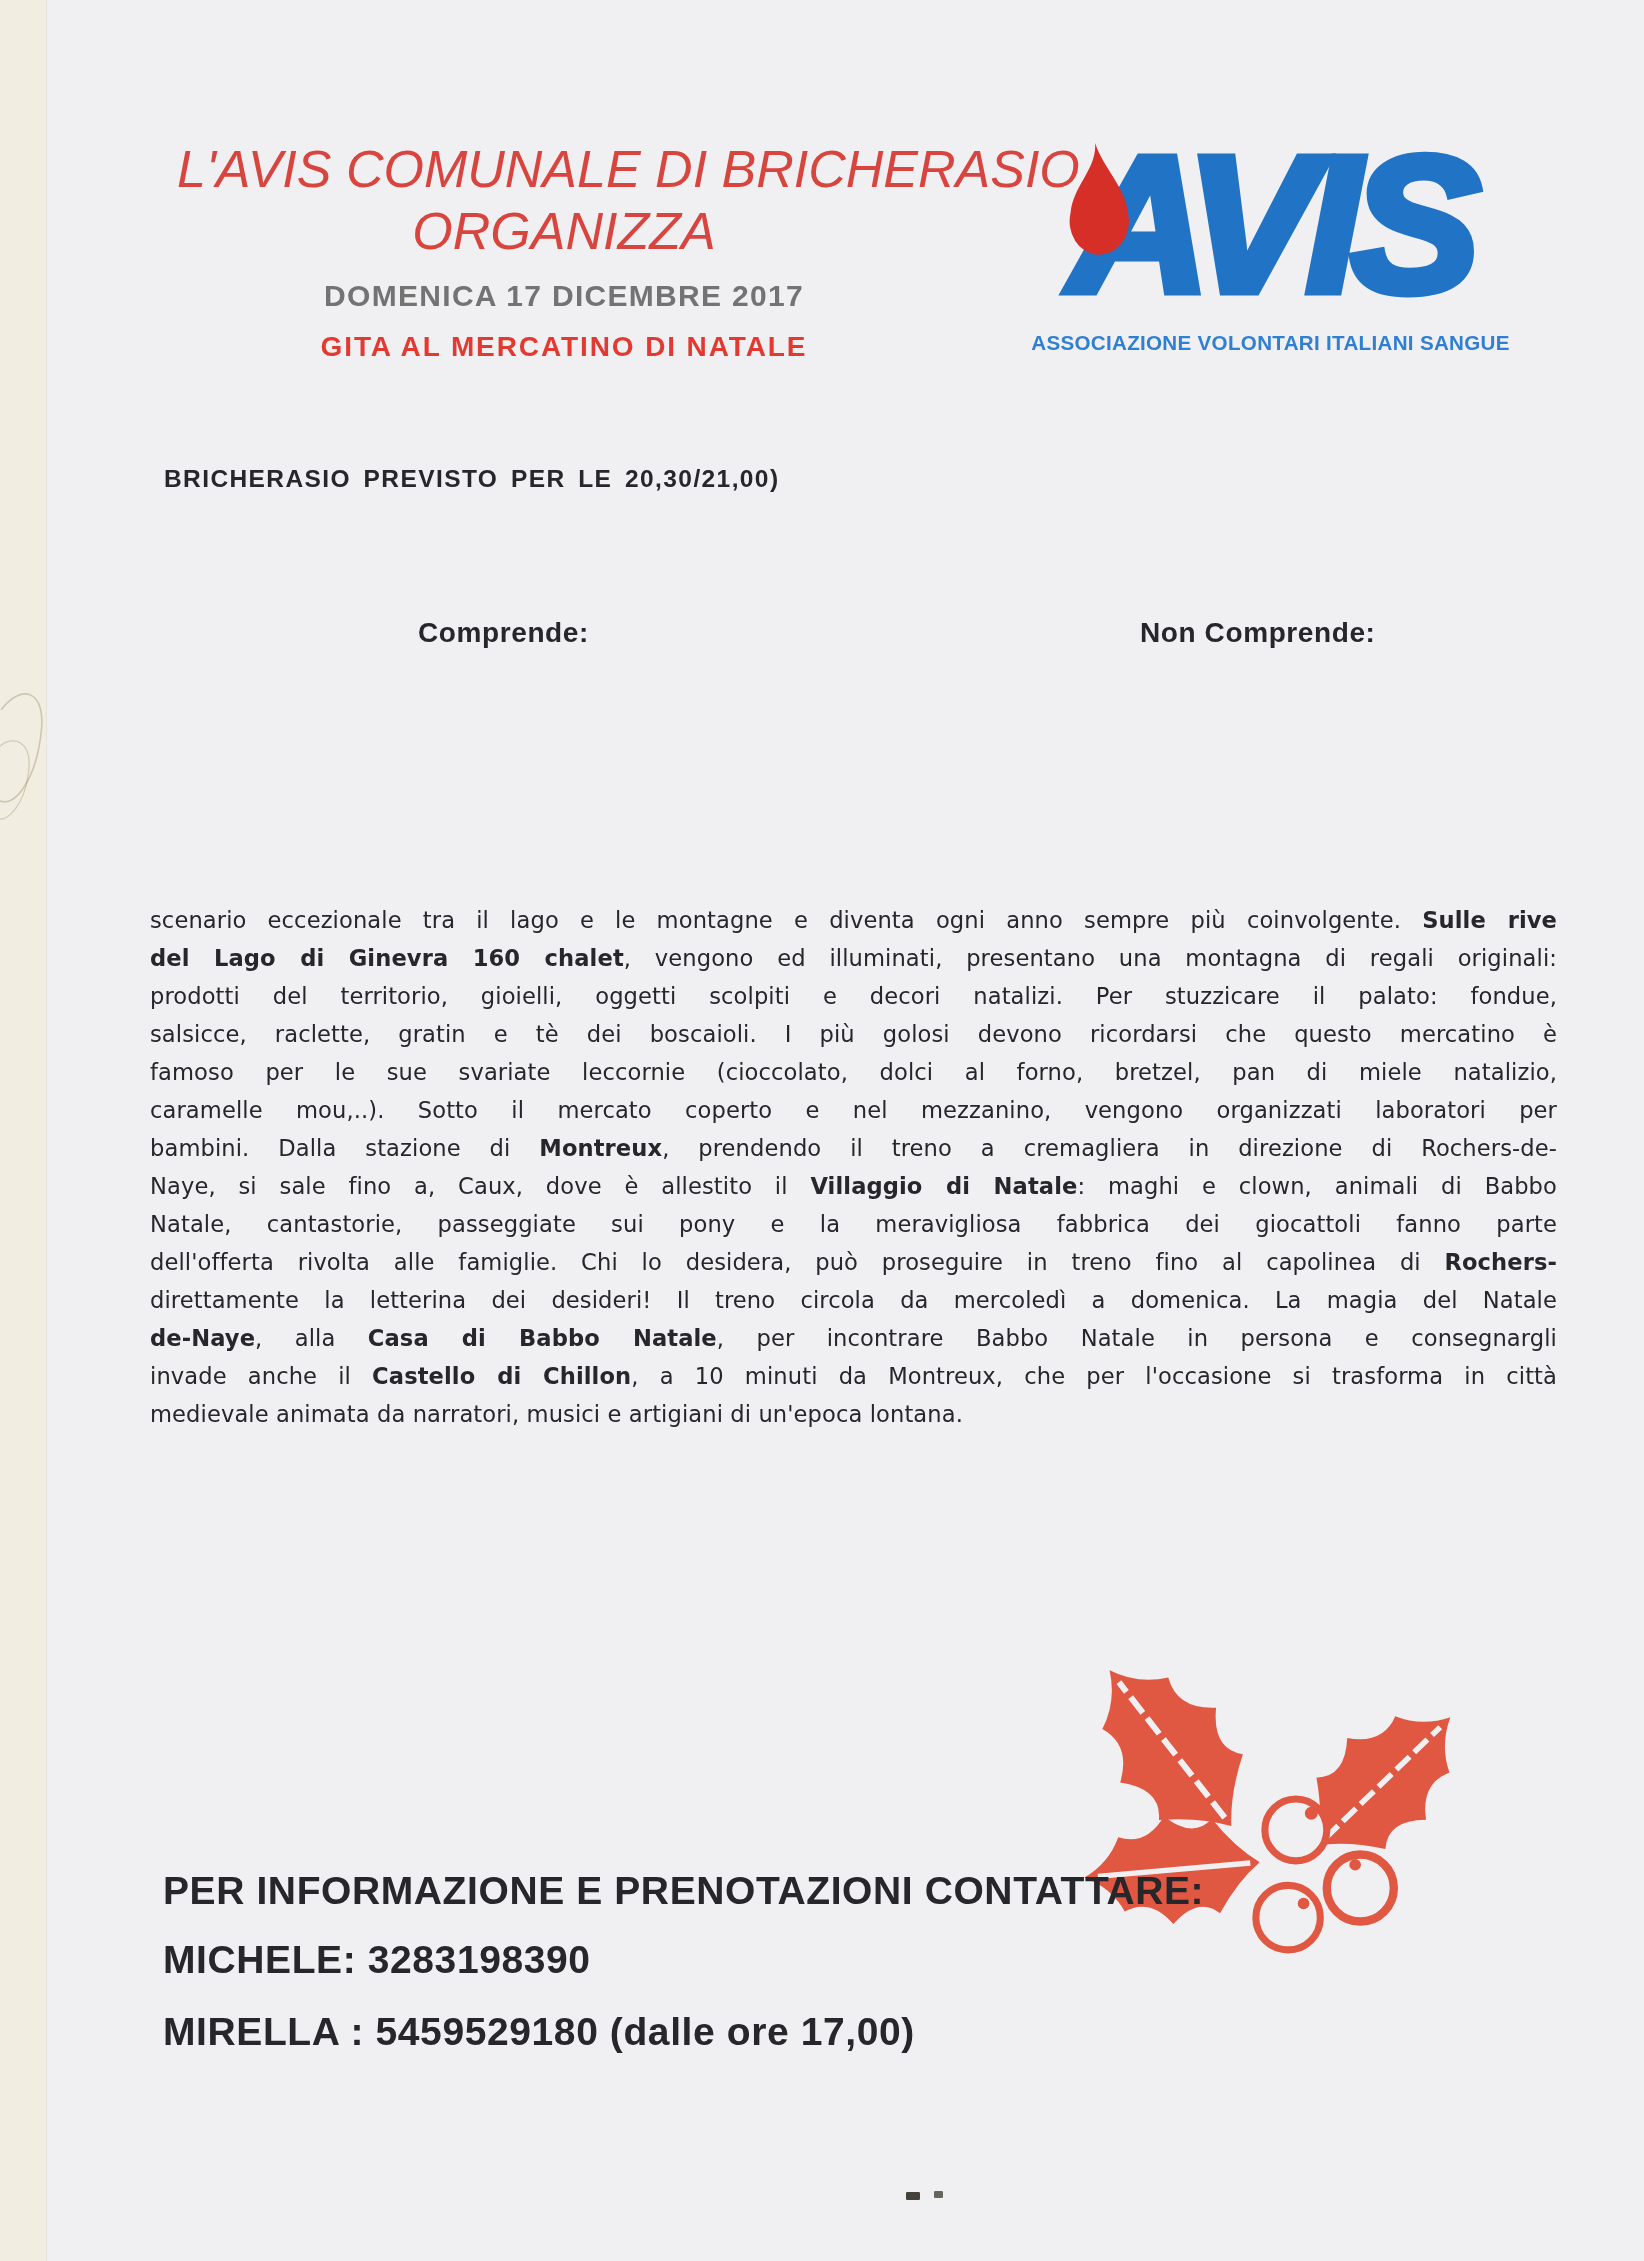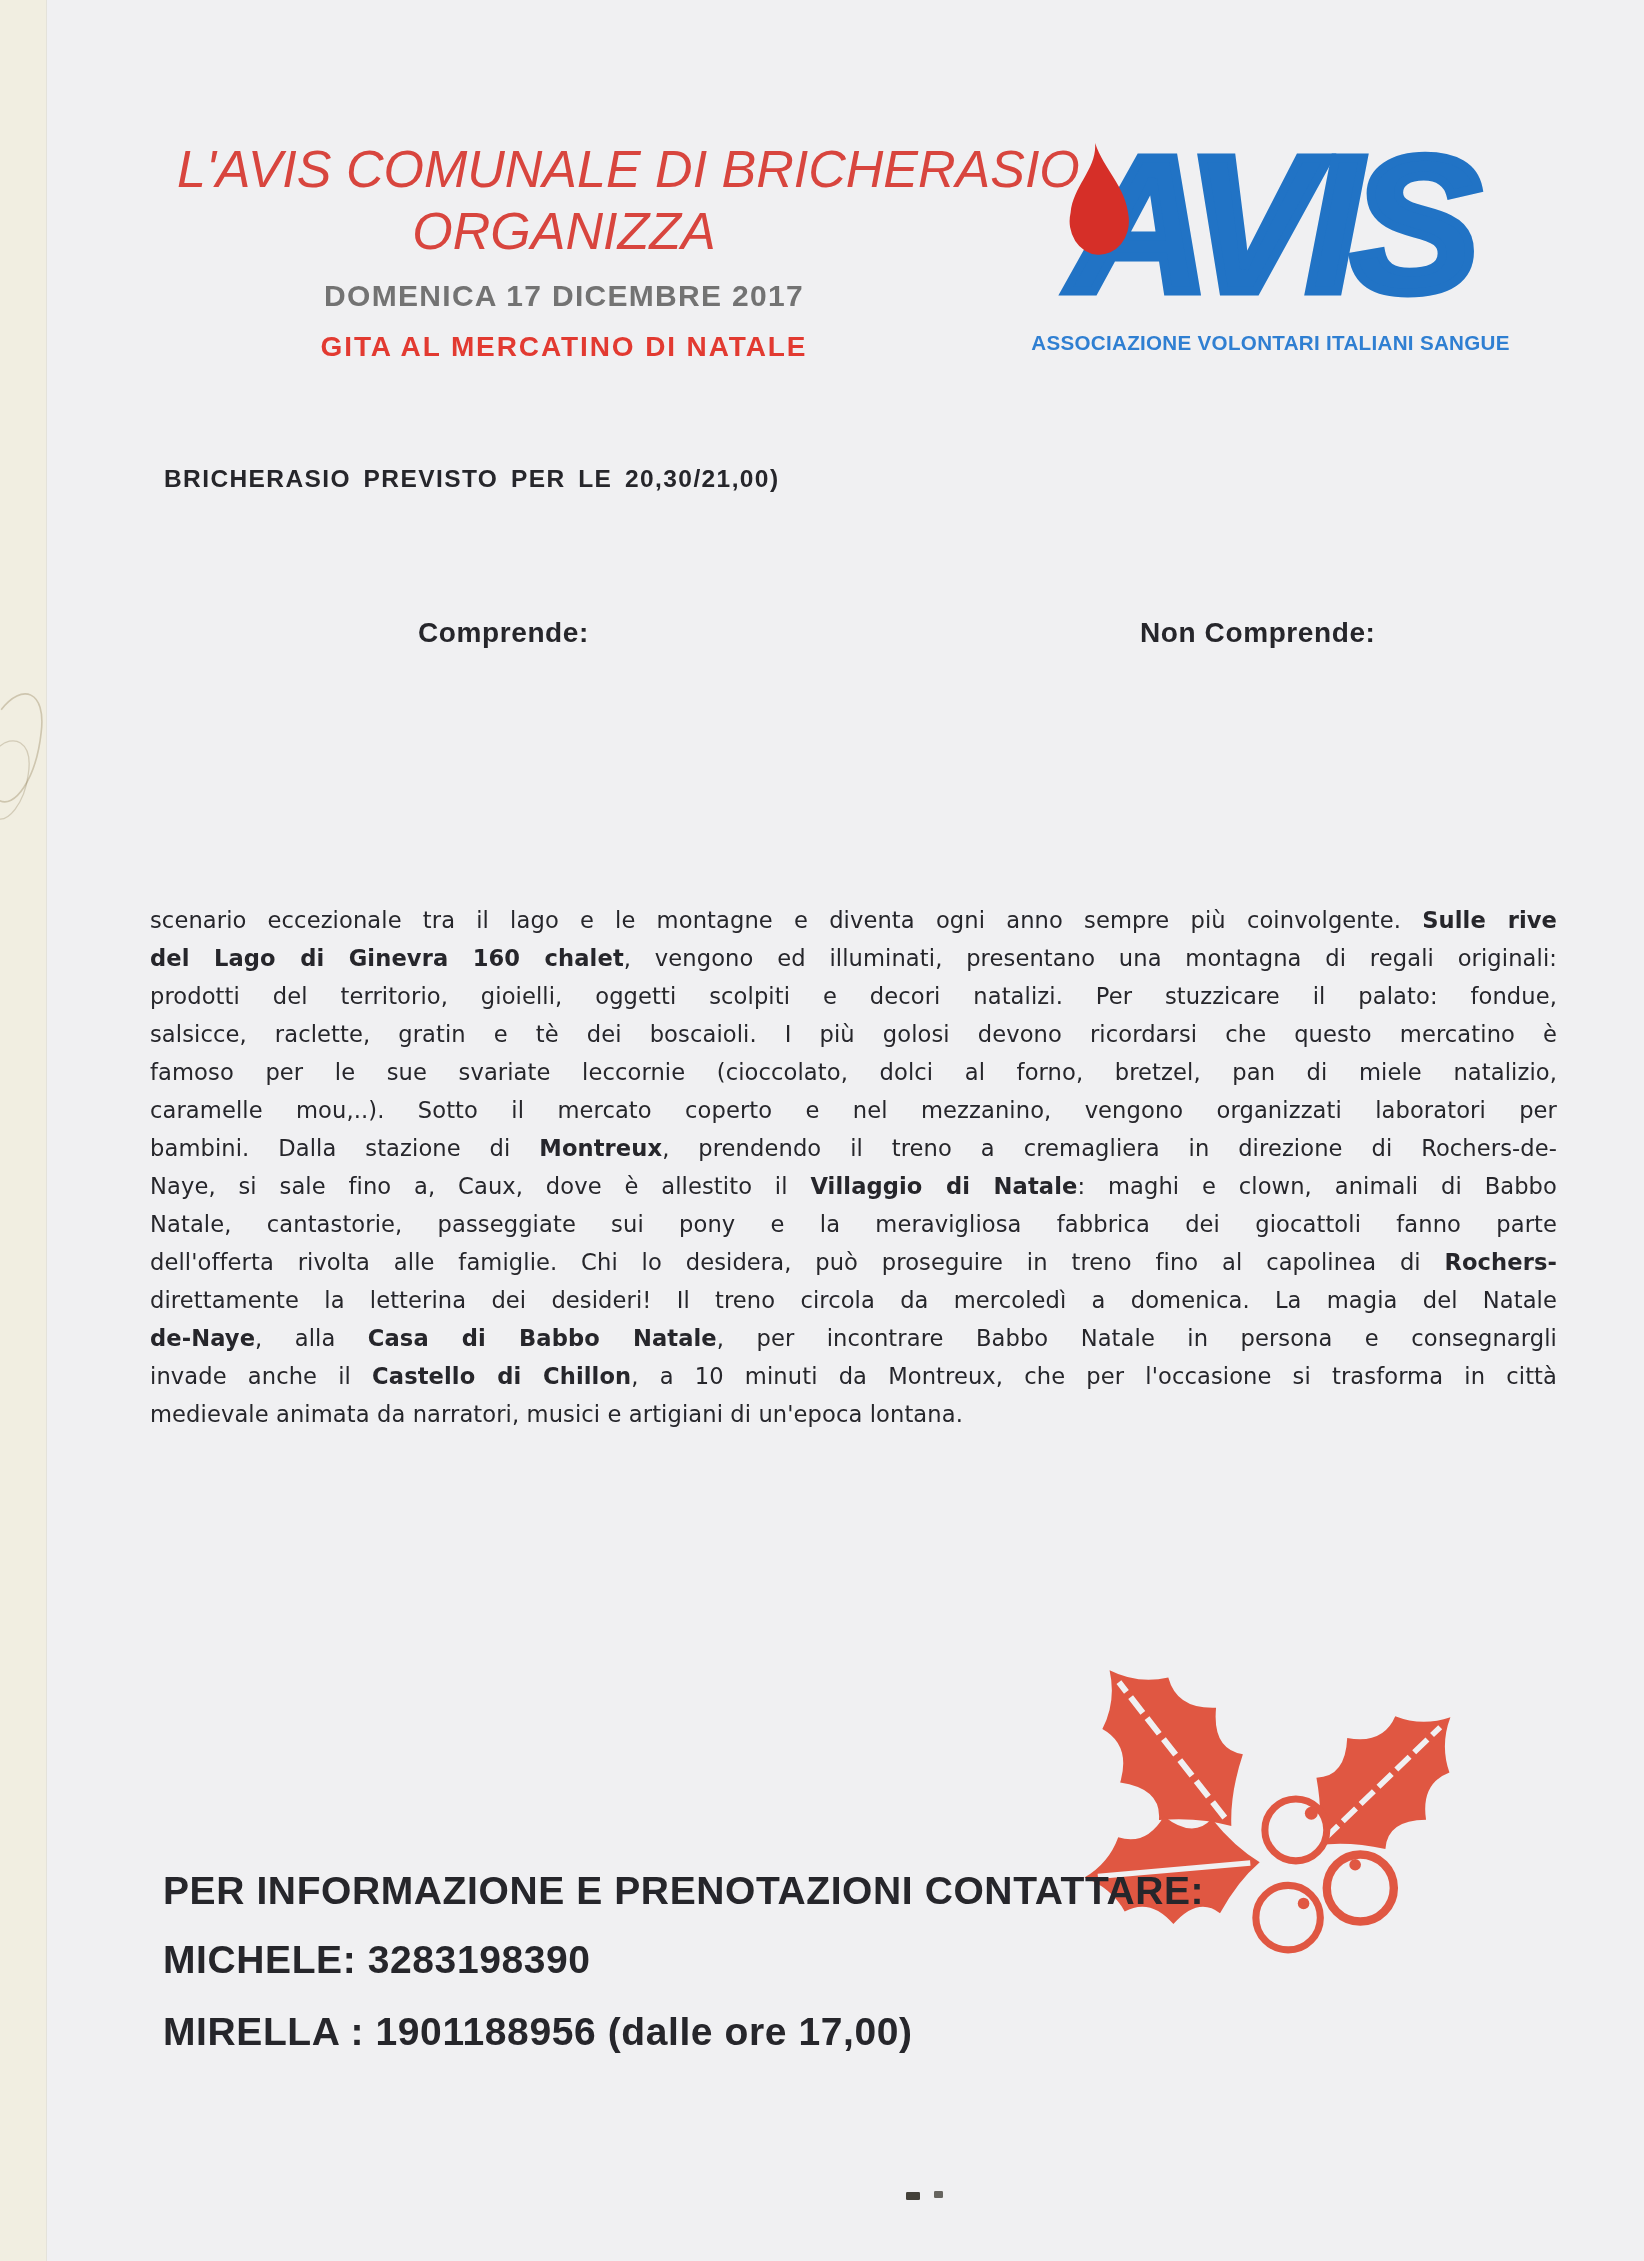--- a/index.html
+++ b/index.html
@@ -126,19 +126,19 @@
         <circle cx="458" cy="428" r="52" fill="#f0f0f2" stroke="#e05742" stroke-width="13"></circle>
         <circle cx="450" cy="392" r="9" fill="#e05742"></circle>
         <circle cx="346" cy="474" r="50" fill="#f0f0f2" stroke="#e05742" stroke-width="11"></circle>
         <circle cx="370" cy="452" r="9" fill="#e05742"></circle>
       </g>
     </g>
   </svg>
 
   <div class="abs contact-line" style="left:163px;top:1869px;">PER INFORMAZIONE E PRENOTAZIONI CONTATTARE:</div>
   <div class="abs contact-line" style="left:163px;top:1938px;">MICHELE: 3283198390</div>
-  <div class="abs contact-line" style="left:163px;top:2010px;">MIRELLA : 1901188956 (dalle ore 17,00)</div>
+  <div class="abs contact-line" style="left:163px;top:2010px;">MIRELLA : 5459529180 (dalle ore 17,00)</div>
 
   <div class="speck" style="left:906px;top:2192px;width:14px;height:7.7px;"></div>
   <div class="speck" style="left:934px;top:2191px;width:9px;height:7px;opacity:.8;"></div>
 
 </div>
 
 
 </body></html>

